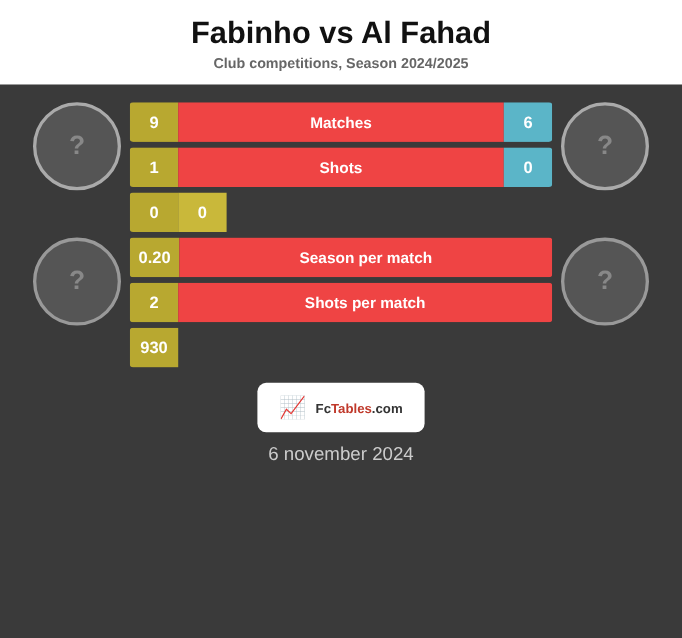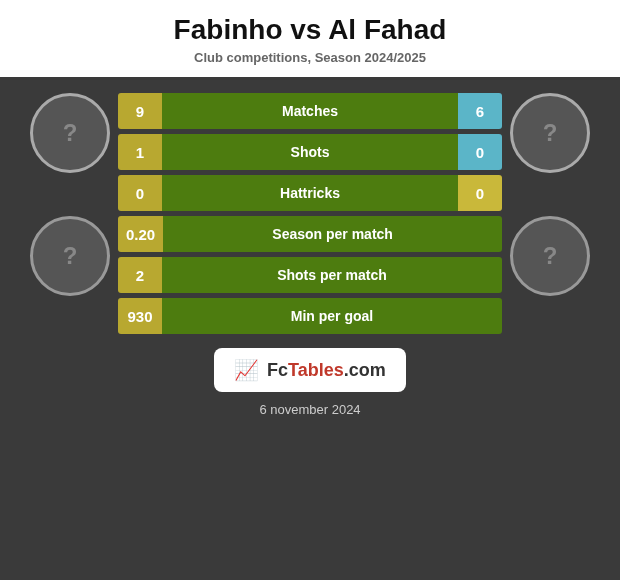--- a/index.html
+++ b/index.html
@@ -78,21 +78,21 @@
       font-size: 15px;
       min-width: 44px;
       height: 100%;
       display: flex;
       align-items: center;
       justify-content: center;
       padding: 0 8px;
     }
 
     .stat-label {
-      background-color: #4d7c0f;
+      background-color: #ef4444;
       color: white;
       font-size: 14px;
       font-weight: bold;
       flex: 1;
       height: 100%;
       display: flex;
       align-items: center;
       justify-content: center;
       text-align: center;
     }
@@ -143,32 +143,32 @@
       display: flex;
       align-items: center;
       gap: 8px;
     }
 
     .logo-icon {
       font-size: 20px;
     }
 
     .logo-text {
-      font-size: 18px;
+      font-size: 12px;
       font-weight: bold;
       color: #333;
     }
 
     .logo-text span {
       color: #c0392b;
     }
 
     .date-text {
       color: #ccc;
-      font-size: 13px;
+      font-size: 17px;
       margin-top: 10px;
       text-align: center;
     }
 
     .page-wrapper {
       width: 620px;
       min-height: 580px;
       background: #3d3d3d;
       display: flex;
       flex-direction: column;
@@ -205,21 +205,20 @@
         </div>
 
         <div class="stat-row">
           <div class="stat-left-val">1</div>
           <div class="stat-label">Shots</div>
           <div class="stat-right-val" style="background-color:#5bb5c8;">0</div>
         </div>
 
         <div class="stat-row">
           <div class="stat-left-val">0</div>
-          <div class="stat-label">Hattricks</div>
           <div class="stat-right-val gold">0</div>
         </div>
 
       </div>
 
       <div class="avatar-col">
         <div class="player-avatar">
           <span class="question">?</span>
         </div>
       </div>
@@ -241,21 +240,20 @@
           <div class="stat-label">Season per match</div>
         </div>
 
         <div class="stat-row">
           <div class="stat-left-val">2</div>
           <div class="stat-label">Shots per match</div>
         </div>
 
         <div class="stat-row">
           <div class="stat-left-val">930</div>
-          <div class="stat-label">Min per goal</div>
         </div>
 
       </div>
 
       <div class="avatar-col">
         <div class="player-avatar" style="background:#555; border-color:#999;">
           <span class="question">?</span>
         </div>
       </div>
 

